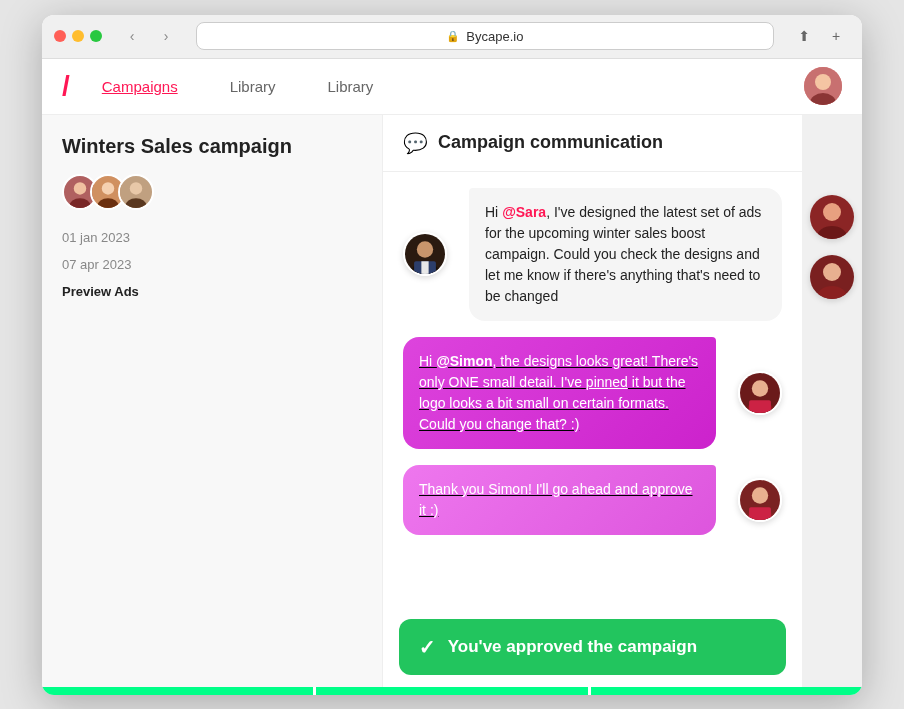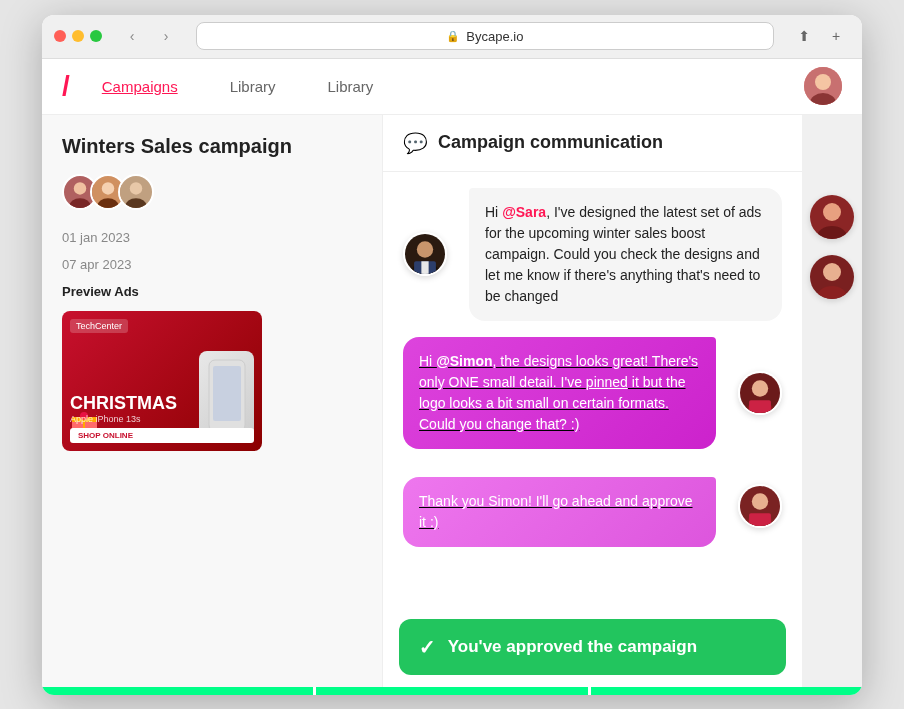--- a/index.html
+++ b/index.html
@@ -390,21 +390,20 @@
     .bubble-small-group {
       display: flex;
       flex-direction: column;
       gap: 8px;
       margin-left: 54px;
     }
 
     
     .bubble.right.light {
       background: linear-gradient(135deg, #ee77ee, #dd55dd);
-      margin-top: 12px;
     }
 
     
     .approval-banner {
       margin: 8px 16px 12px;
       background: #22c55e;
       border-radius: 12px;
       padding: 16px 20px;
       display: flex;
       align-items: center;
@@ -514,43 +513,20 @@
                 <ellipse cx="18" cy="14" rx="7" ry="7" fill="#e8c8a8"></ellipse>
                 <ellipse cx="18" cy="34" rx="12" ry="9" fill="#5a3820"></ellipse>
               </svg>
           </div>
         </div>
 
         <div class="meta-date">01 jan 2023</div>
         <div class="meta-date">07 apr 2023</div>
         <div class="preview-ads-label">Preview Ads</div>
 
-        <div class="ad-preview">
-          <div class="ad-preview-badge">TechCenter</div>
-          <div style="position:relative;z-index:2;">
-            <div class="ad-preview-title">CHRISTMAS</div>
-            <div class="ad-preview-subtitle">Apple iPhone 13s</div>
-            <div class="ad-preview-btn">SHOP ONLINE</div>
-          </div>
-          <div class="ad-preview-phone">
-            <svg width="40" height="75" viewBox="0 0 40 75">
-              <rect x="2" y="2" width="36" height="71" rx="6" fill="#e0e0e0" stroke="#ccc" stroke-width="1"></rect>
-              <rect x="6" y="8" width="28" height="55" rx="2" fill="#c8d0e0"></rect>
-            </svg>
-          </div>
-
-          <div style="position:absolute;bottom:5px;left:5px;z-index:1;">
-            <svg width="35" height="35" viewBox="0 0 35 35">
-              <rect x="5" y="12" width="25" height="20" rx="2" fill="#ff6b6b"></rect>
-              <rect x="5" y="10" width="25" height="5" rx="1" fill="#ffaa00"></rect>
-              <line x1="17" y1="10" x2="17" y2="32" stroke="#ffaa00" stroke-width="2"></line>
-              <circle cx="17" cy="9" r="4" fill="#ff1654" opacity="0.7"></circle>
-            </svg>
-          </div>
-        </div>
       </div>
 
       <div class="chat-panel">
 
         <div class="chat-header">
           <span class="chat-header-icon">💬</span>
           <span class="chat-header-title">Campaign communication</span>
         </div>
 
         <div class="chat-messages">

